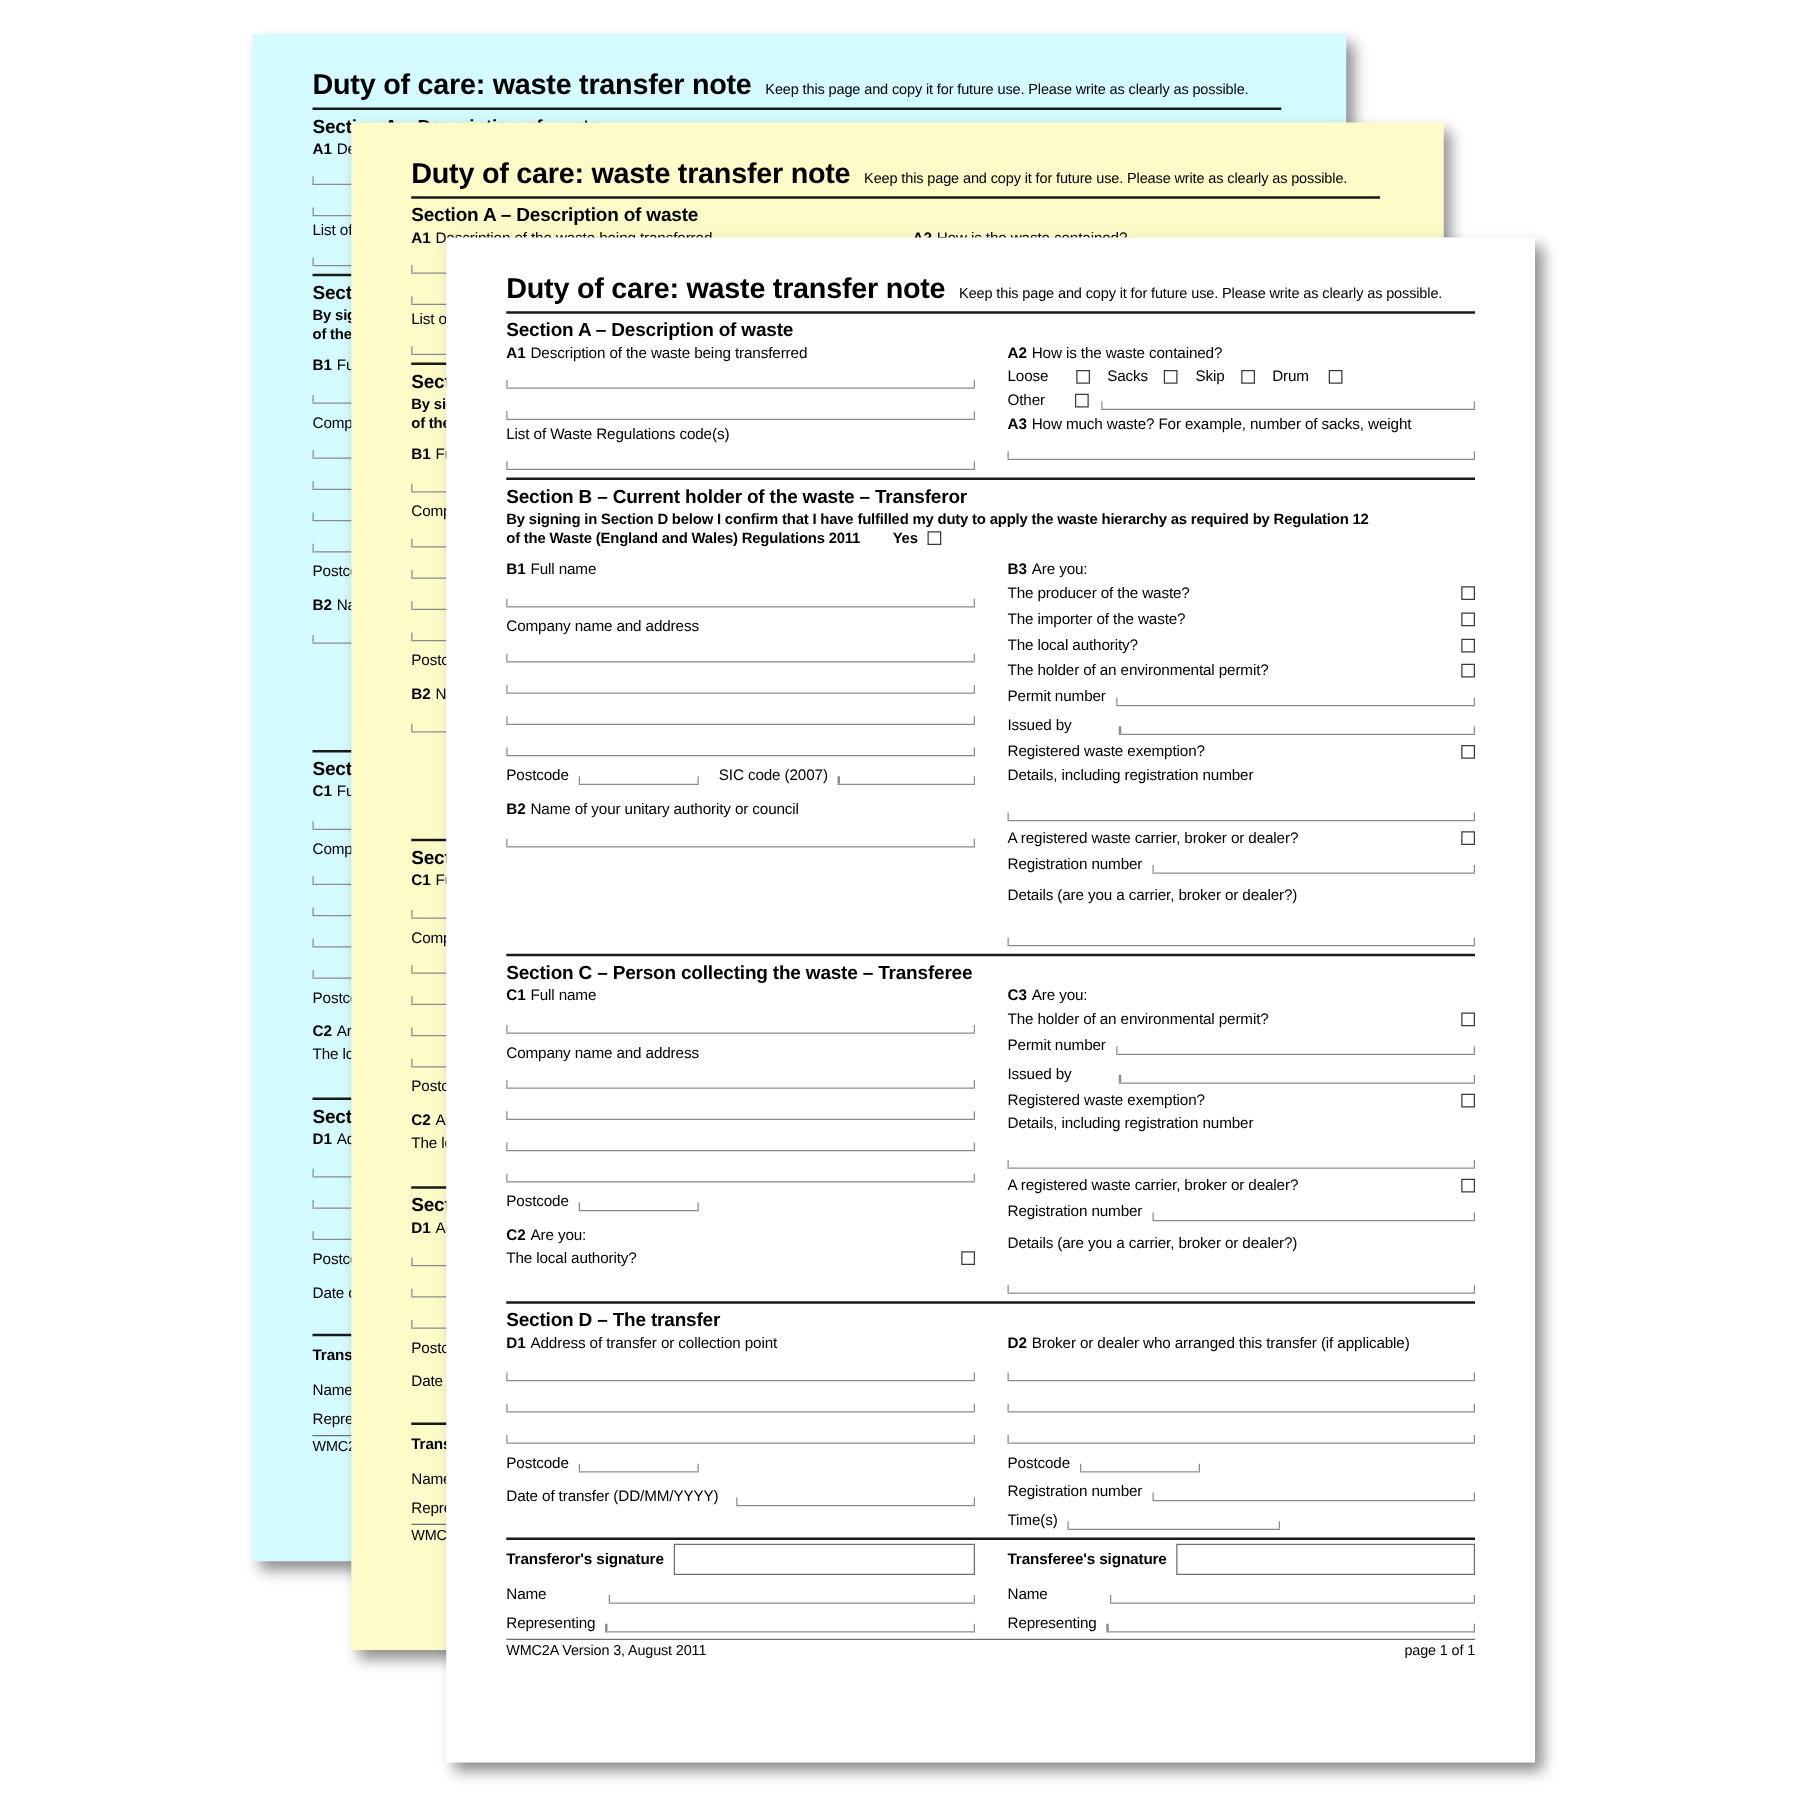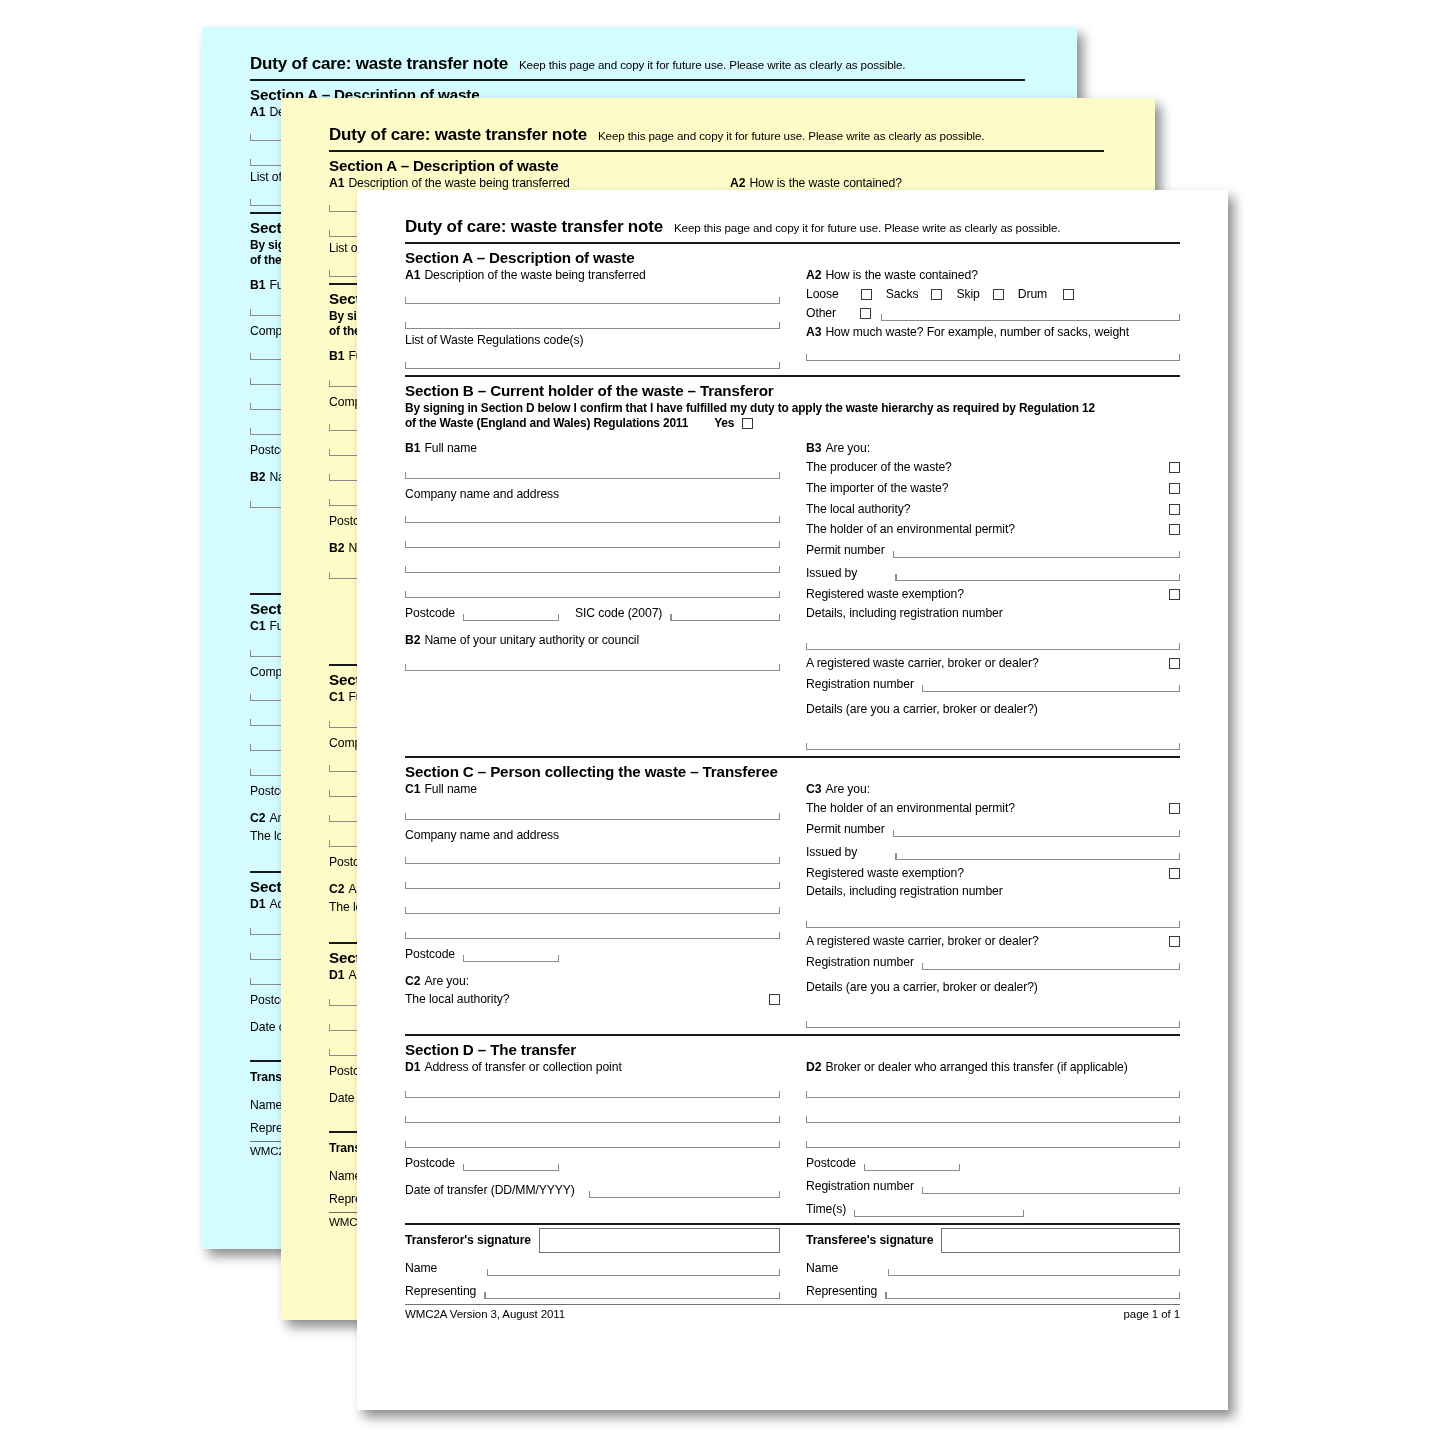--- a/index.html
+++ b/index.html
@@ -34,21 +34,21 @@
   }
 
   
   .hdr-row {
     display: flex;
     align-items: baseline;
     gap: 11px;
     padding-bottom: 3px;
   }
   .hdr-title {
-    font-size: 17px;
+    font-size: 23px;
     font-weight: bold;
     letter-spacing: -0.2px;
     white-space: nowrap;
   }
   .hdr-sub {
     font-size: 11.6px;
     white-space: nowrap;
     letter-spacing: -0.1px;
   }
   .rule-thick { border-top: 2.6px solid #1a1a1a; margin-top: 2px; }

